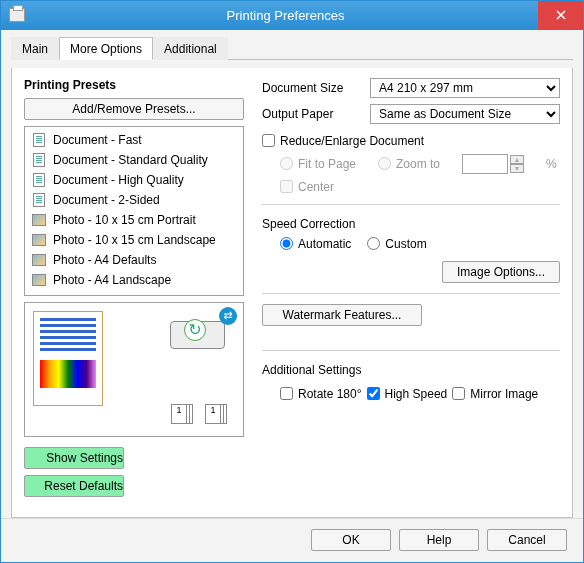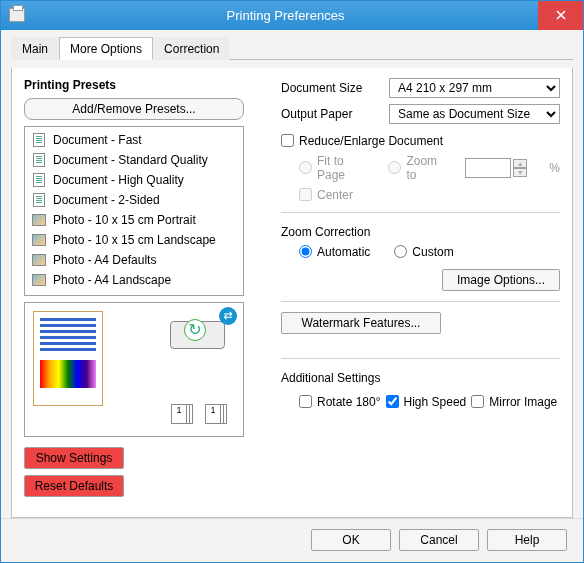--- a/index.html
+++ b/index.html
@@ -13,45 +13,45 @@
 .titlebar .close svg { width: 10px; height: 10px; }
 .body { flex: 1; background: #f3f3f3; padding: 6px 10px 0 10px; }
 .tabs { display: flex; border-bottom: 1px solid #bfbfbf; margin-bottom: 8px; }
 .tab { padding: 4px 10px 3px; border: 1px solid transparent; background: #ececec; cursor: pointer; margin-right: 0; position: relative; top: 1px; }
 .tab.active { background: #fff; border: 1px solid #bfbfbf; border-bottom: 1px solid #fff; }
 .panel { background: #fff; border: 1px solid #bfbfbf; border-top: none; height: 450px; padding: 10px 12px; display: flex; gap: 18px; }
 
 
 .left { width: 220px; display: flex; flex-direction: column; }
 .left h4 { font-weight: bold; font-size: 12px; margin-bottom: 6px; }
-.wide-btn { width: 100%; height: 22px; background: #f6f6f6; border: 1px solid #a0a0a0; border-radius: 8px; cursor: pointer; }
+.wide-btn { width: 100%; height: 22px; background: #f6f6f6; border: 1px solid #a0a0a0; border-radius: 2px; cursor: pointer; }
 .preset-list { border: 1px solid #a0a0a0; margin-top: 6px; flex: 0 0 170px; overflow: auto; padding: 3px 4px; }
 .preset-item { display: flex; align-items: center; gap: 6px; padding: 2px 2px; cursor: pointer; }
 .preset-item .ic { width: 16px; height: 16px; display: inline-flex; align-items: center; justify-content: center; }
 .ic-doc { width: 12px; height: 14px; border: 1px solid #888; background: #fff; position: relative; }
 .ic-doc::before { content: ""; position: absolute; top: 2px; left: 2px; right: 2px; height: 1px; background: #5a9; box-shadow: 0 2px #5a9, 0 4px #5a9, 0 6px #5a9; }
 .ic-doc2 { position: relative; }
 .ic-doc2::after { content:""; position:absolute; left:-3px; top:-2px; width:12px; height:14px; border:1px solid #aaa; background:#fff; z-index:-1; }
 .ic-photo { width: 14px; height: 12px; border: 1px solid #888; background: linear-gradient(135deg,#8bc,#fc8); }
 .preview { border: 1px solid #a0a0a0; margin-top: 6px; height: 135px; padding: 8px; display: flex; gap: 6px; position: relative; }
 .preview .page { width: 70px; height: 95px; border: 1px solid #c9a25a; background: #fff; padding: 6px 6px; display:flex; flex-direction:column; gap:3px; }
 .preview .page .ln { height: 3px; background: #3366cc; }
 .preview .page .rainbow { margin-top: 6px; height: 28px; background: linear-gradient(90deg,red,orange,yellow,green,blue,indigo,violet); }
 .preview .printer { position:absolute; top:18px; right:18px; width:55px; height:45px; }
 .preview .printer .body2 { width:55px; height:28px; border:1px solid #888; border-radius:4px; background:#eee; }
 .preview .printer .arrow { position:absolute; top:-2px; left:14px; width:22px; height:22px; border-radius:50%; background:#fff; border:1px solid #4a4; display:flex; align-items:center; justify-content:center; color:#2a7; font-size:16px; }
 .preview .badge { position:absolute; top:4px; right:6px; width:18px; height:18px; border-radius:50%; background:#1893d1; color:#fff; display:flex; align-items:center; justify-content:center; font-size:11px; }
 .preview .copies { position:absolute; bottom:6px; right:12px; display:flex; gap:8px; }
 .preview .copies .cg { position:relative; width:26px; height:26px; }
 .preview .copies .pg { position:absolute; width:16px; height:20px; border:1px solid #888; background:#fff; font-size:9px; text-align:center; }
 .left-btns { display:flex; flex-direction:column; gap:6px; margin-top:10px; }
-.sm-btn { width:100px; height:22px; background:#ef4444; border:1px solid #a0a0a0; border-radius:2px; cursor:pointer; }
-
-
-.right { flex:1; display:flex; flex-direction:column; gap:6px;margin-left:19px; }
+.sm-btn { width:100px; height:22px; background:#86efac; border:1px solid #a0a0a0; border-radius:2px; cursor:pointer;text-align:right; }
+
+
+.right { flex:1; display:flex; flex-direction:column; gap:6px; }
 .row { display:flex; align-items:center; gap:8px; }
 .lbl { width:100px; }
 select.combo, input.num { border:1px solid #a0a0a0; background:#fff; height:20px; padding:0 4px; }
 select.combo { flex:1; }
 .sub { margin-left:18px; display:flex; align-items:center; gap:22px; }
 .chk, .radio { display:flex; align-items:center; gap:5px; }
 input[type=checkbox], input[type=radio] { margin:0; }
 .disabled { color:#9a9a9a; }
 .hr { border-top:1px solid #d0d0d0; margin:4px 0; }
 .group-title { margin-top:2px; }
@@ -77,21 +77,21 @@
       <svg viewBox="0 0 10 10">
           <path d="M1 1 L9 9 M9 1 L1 9" stroke="#fff" stroke-width="1.6"></path>
         </svg>
     </div>
   </div>
 
   <div class="body">
     <div class="tabs">
       <div class="tab">Main</div>
       <div class="tab active">More Options</div>
-      <div class="tab">Correction</div>
+      <div class="tab">Additional</div>
     </div>
 
     <div class="panel">
 
       <div class="left">
         <h4>Printing Presets</h4>
         <button class="wide-btn">Add/Remove Presets...</button>
         <div class="preset-list">
           <div class="preset-item">
               <span class="ic">
@@ -211,22 +211,22 @@
           <span>%</span>
         </div>
         <div class="sub disabled">
           <label class="chk">
               <input type="checkbox" disabled="" style="">
               <span>Center</span>
             </label>
         </div>
 
         <div class="hr"></div>
-        <div class="group-title">Zoom Correction</div>
-        <div class="row" style="margin-left:18px; gap:24px;">
+        <div class="group-title">Speed Correction</div>
+        <div class="row" style="margin-left:18px; gap:16px;">
           <label class="radio">
               <input type="radio" checked="" style="">
               <span>Automatic</span>
             </label>
           <label class="radio">
               <input type="radio" style="">
               <span>Custom</span>
             </label>
         </div>
         <div class="right-btn-row">
@@ -251,16 +251,16 @@
               <input type="checkbox" style="">
               <span>Mirror Image</span>
             </label>
         </div>
       </div>
     </div>
   </div>
 
   <div class="footer">
     <button class="btn">OK</button>
+    <button class="btn">Help</button>
     <button class="btn">Cancel</button>
-    <button class="btn">Help</button>
   </div>
 </div>
 
 </body></html>

